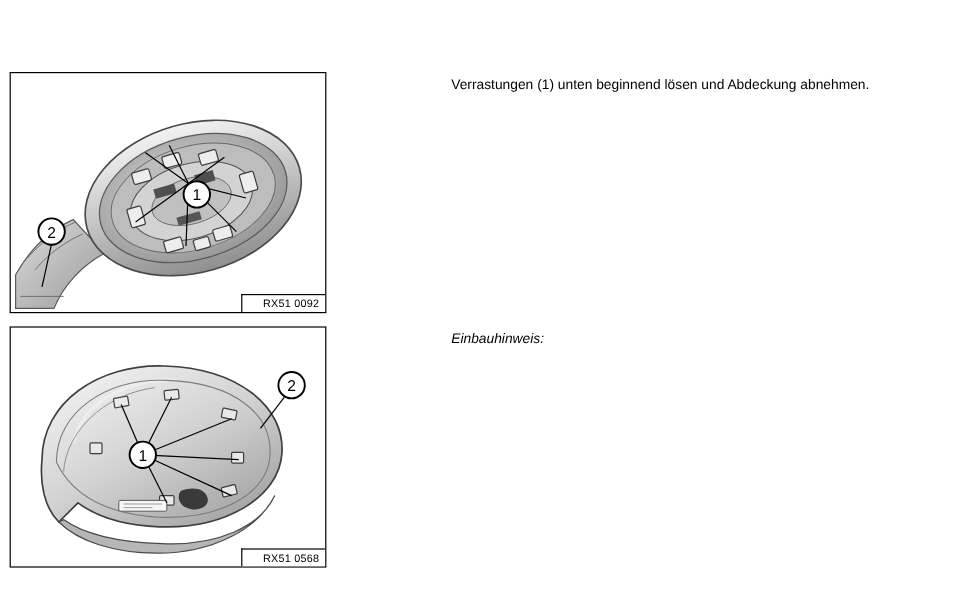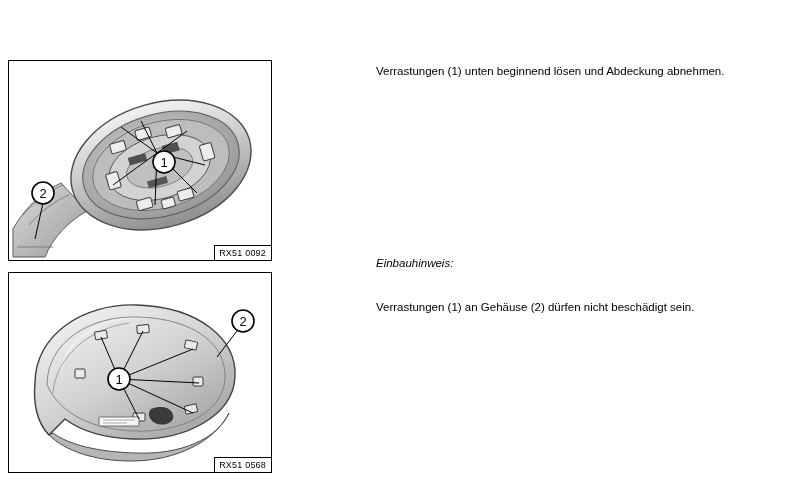--- a/index.html
+++ b/index.html
@@ -35,21 +35,21 @@
 
   .fig-caption {
     position: absolute;
     right: 0;
     bottom: 0;
     border-left: 1px solid #000000;
     border-top: 1px solid #000000;
     background: #ffffff;
     font-size: 9px;
     line-height: 12px;
-    padding: 1px 5px 1px 4px;
+    padding: 1px 5px 1px 17px;
     letter-spacing: 0.2px;
     font-family: "Liberation Sans", sans-serif;
   }
 
   .svg-art { display: block; width: 100%; height: 100%; }
 
   
   .text-col {
     position: absolute;
     left: 376px;
@@ -58,21 +58,21 @@
     height: 418px;
   }
   .para {
     position: absolute;
     font-size: 11.5px;
     line-height: 15px;
     color: #000000;
     white-space: nowrap;
   }
   #text-step-1 { top: 64px; left: 0; }
-  #text-note-heading { top: 256px; left: 0; font-style: italic; text-align: right; }
+  #text-note-heading { top: 276px; left: 0; font-style: italic; text-align: right; }
   #text-note-body { top: 300px; left: 0; }
 
   
 </style>
 </head>
 <body>
 
 <div class="page">
 
   <div class="figure" id="figure-1">
@@ -209,16 +209,15 @@
     </svg>
 
     <div class="fig-caption">RX51 0568</div>
   </div>
 
   <div class="text-col">
     <div class="para" id="text-step-1">Verrastungen (1) unten beginnend lösen und Abdeckung abnehmen.</div>
 
     <div class="para" id="text-note-heading">Einbauhinweis:</div>
 
-    <div class="para" id="text-note-body">Verrastungen (1) an Gehäuse (2) dürfen nicht beschädigt sein.</div>
   </div>
 
 </div>
 
 </body></html>

